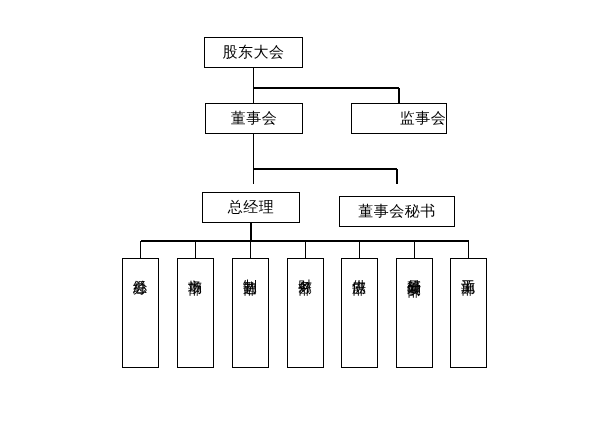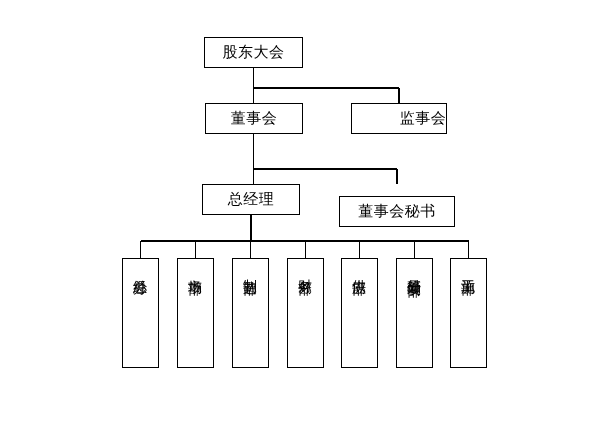--- a/index.html
+++ b/index.html
@@ -84,21 +84,21 @@
     <span>股东大会</span>
   </div>
 
   <div class="node node-h" style="left:205px; top:103px; width:98px; height:31px;">
     <span>董事会</span>
   </div>
   <div class="node node-h" style="left:351px; top:103px; width:96px; height:31px;padding-left:48px;">
     <span>监事会</span>
   </div>
 
-  <div class="node node-h" style="left:202px; top:184px; width:98px; height:31px;">
+  <div class="node node-h" style="left:202px; top:192px; width:98px; height:31px;">
     <span>总经理</span>
   </div>
   <div class="node node-h" style="left:339px; top:196px; width:116px; height:31px;">
     <span>董事会秘书</span>
   </div>
 
   <div class="node node-v" style="left:122px; top:258px; width:37px; height:110px;">
     <span>总经办</span>
   </div>
   <div class="node node-v" style="left:177px; top:258px; width:37px; height:110px;">

